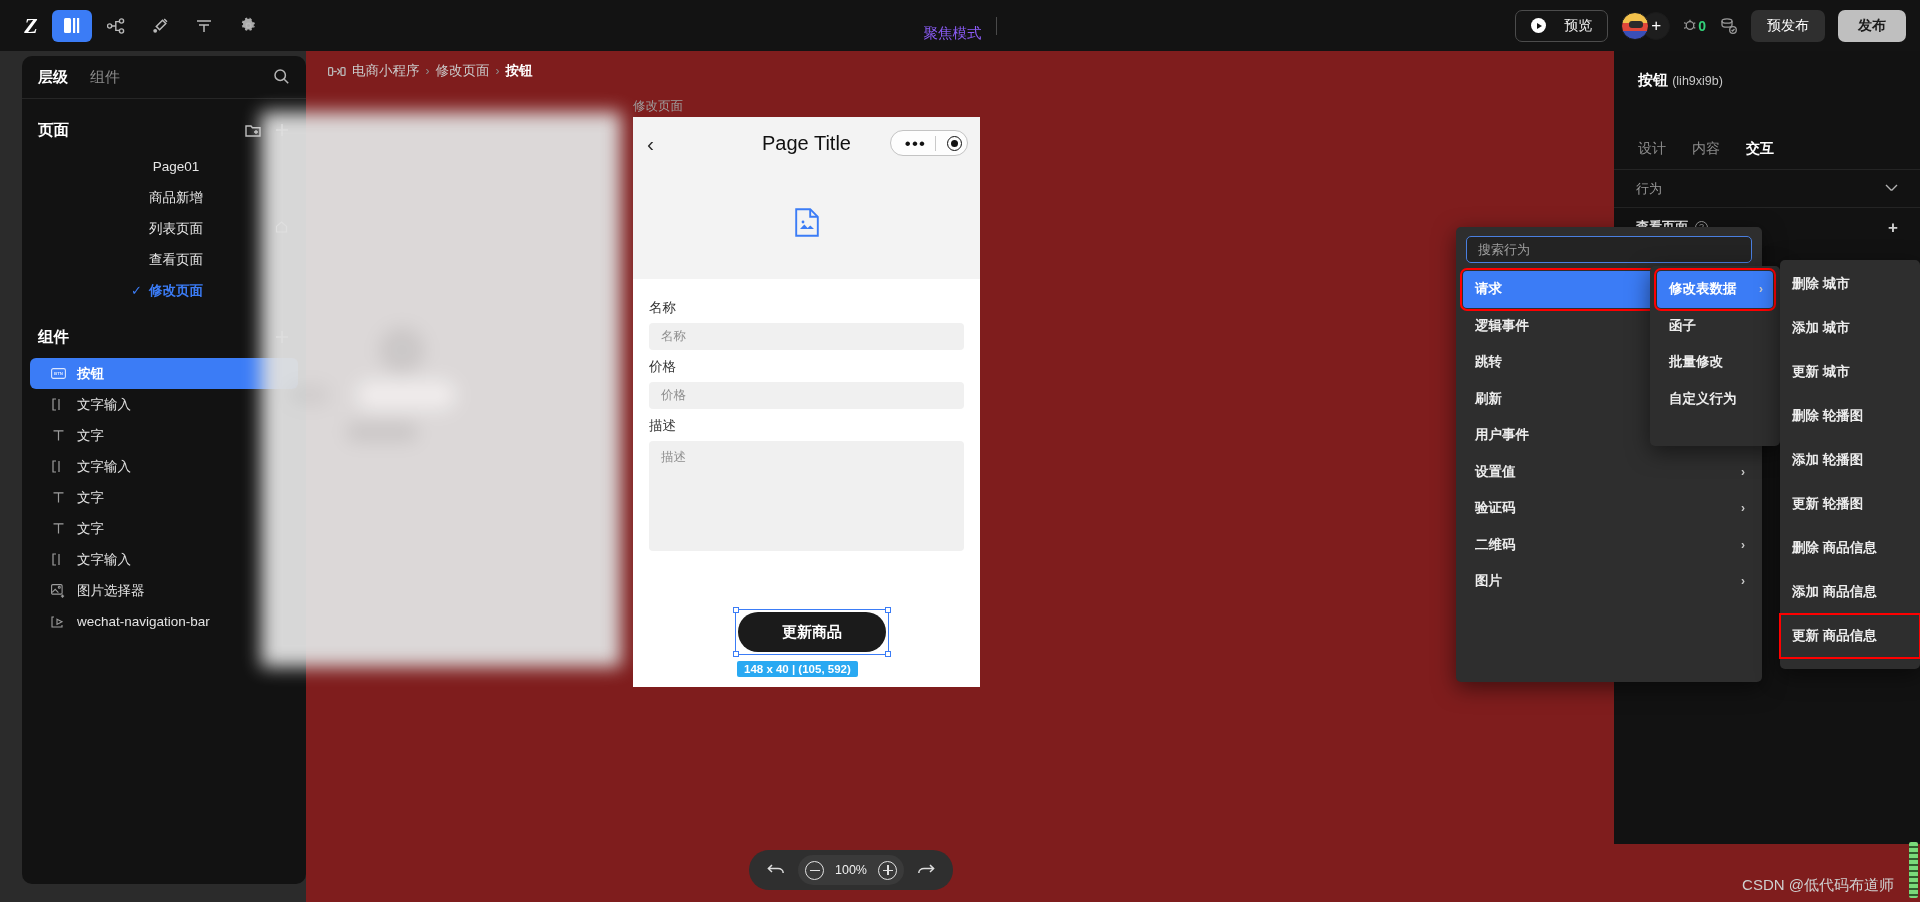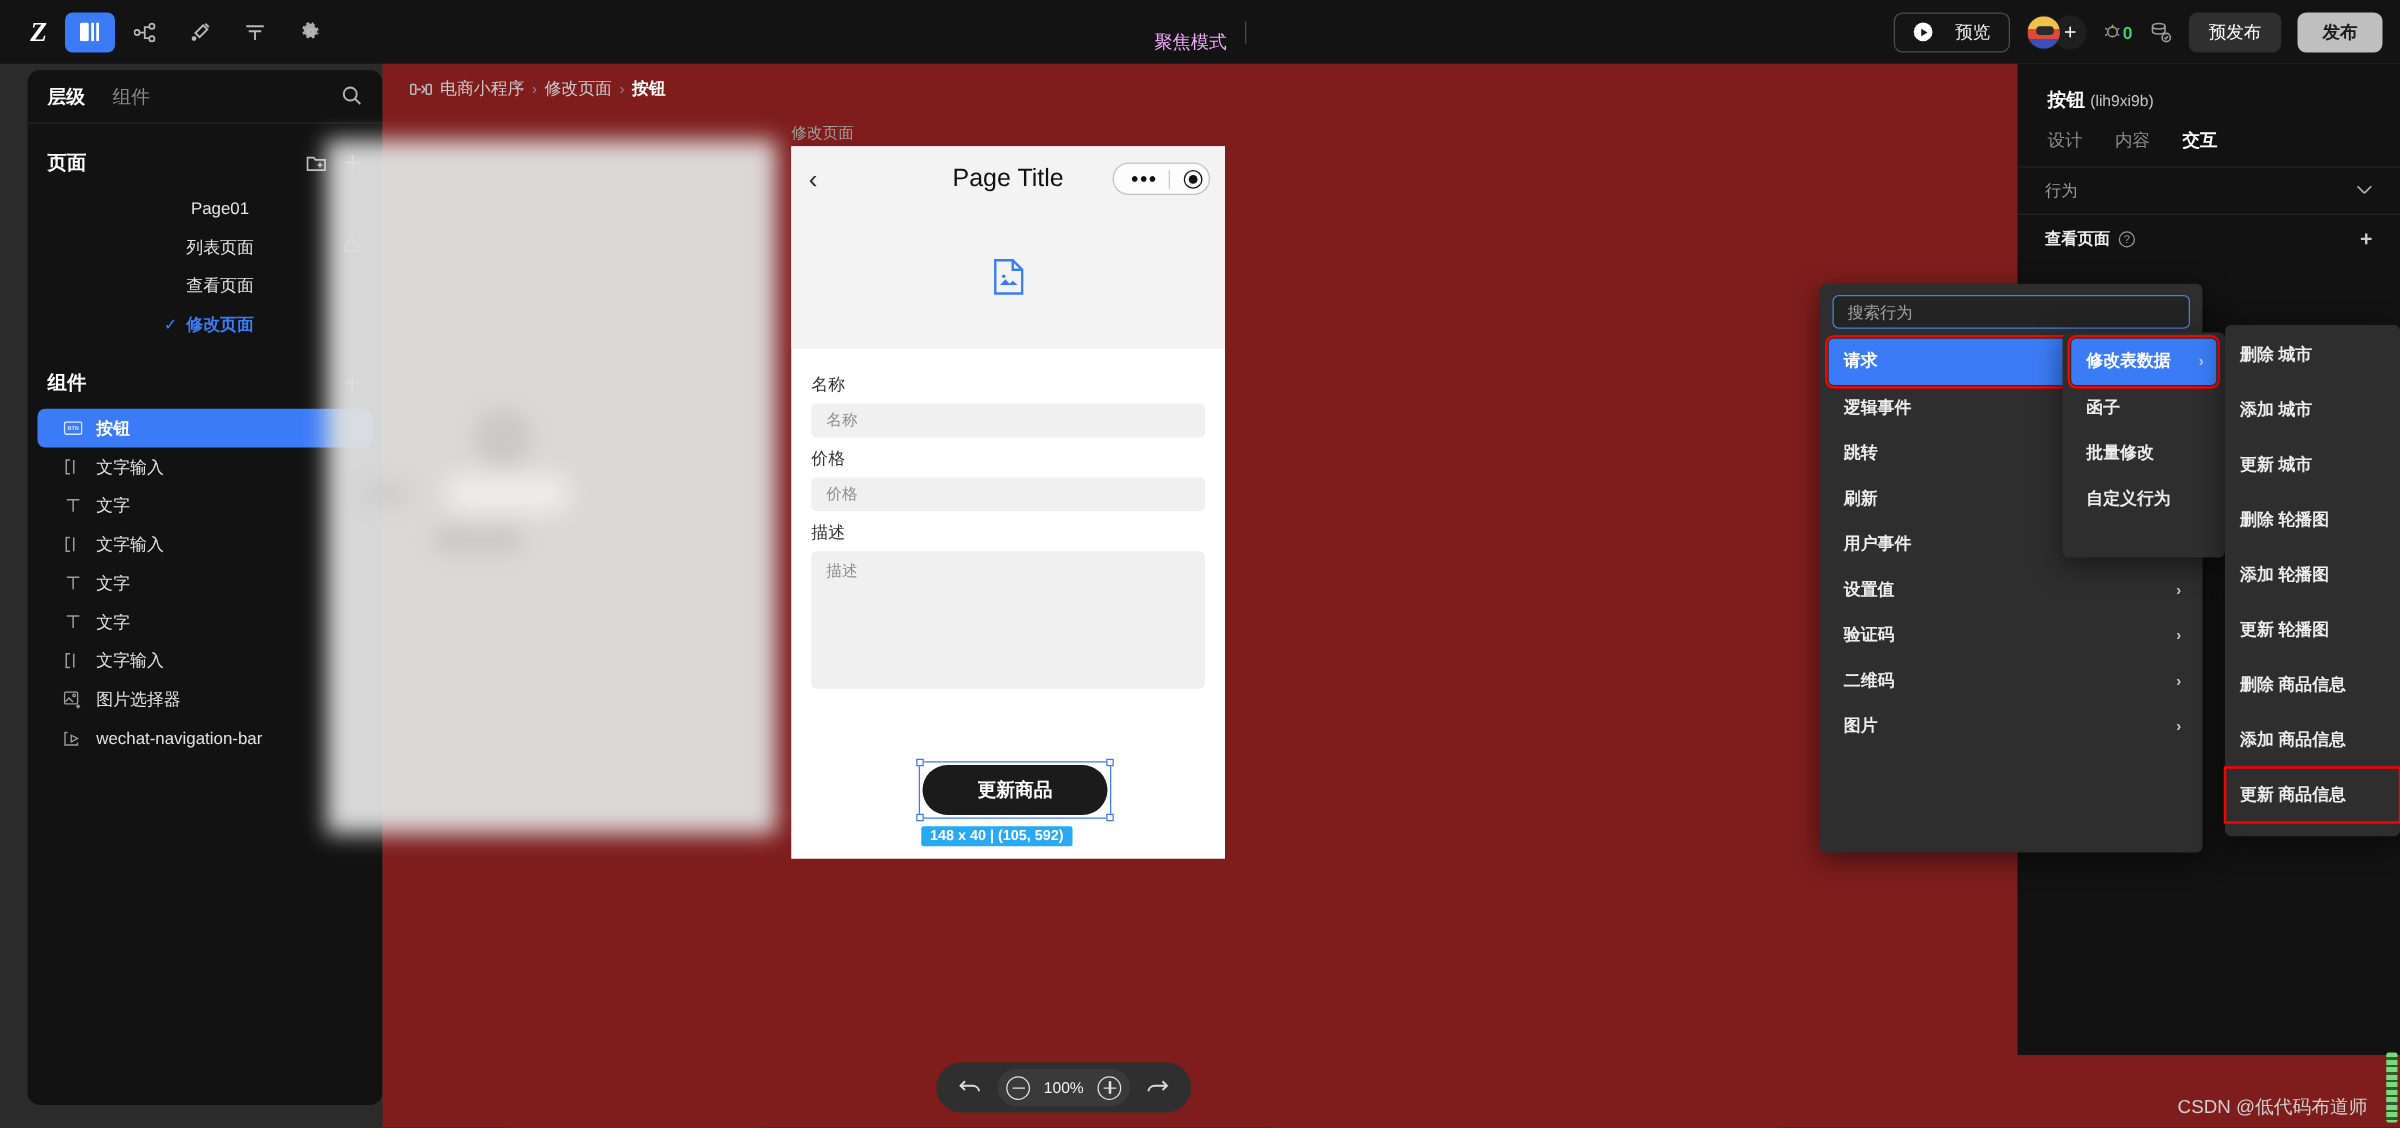--- a/index.html
+++ b/index.html
@@ -28,21 +28,21 @@
     color: #b9b9b9; cursor: pointer;
   }
   .tb-icon.active { background: #3b7cf6; color: #fff; }
   .tb-icon svg { display: block; }
 
   .tb-center {
     position: absolute; left: 0; right: 0; top: 0; height: 51px;
     display: flex; align-items: center; justify-content: center; gap: 14px;
     pointer-events: none;
   }
-  .focus-mode { color: #f0abfc; font-size: 14.5px; pointer-events: auto; cursor: pointer; margin-top: 15px; }
+  .focus-mode { color: #8b5cf6; font-size: 14.5px; pointer-events: auto; cursor: pointer; margin-top: 15px; }
   .focus-div { width: 1px; height: 18px; background: #4a4a4a; }
 
   .tb-right {
     position: absolute; right: 14px; top: 0; height: 51px;
     display: flex; align-items: center; gap: 13px;
   }
   .btn-preview {
     height: 32px; padding: 0 15px; border: 1px solid #4c4c4c; border-radius: 7px;
     background: #151515; color: #f1f1f1; font-size: 14px;
     display: flex; align-items: center; gap: 18px; cursor: pointer;
@@ -226,21 +226,21 @@
   
   .rpanel {
     position: absolute; right: 0; top: 51px; width: 306px; height: 793px;
     background: #121212;
   }
   .rp-title { padding: 20px 24px 0 24px; color: #fff; font-size: 15px; font-weight: 700; }
   .rp-title span.id { color: #c8c8c8; font-weight: 400; font-size: 12.5px; }
   .rp-tabs {
     display: flex; gap: 26px; padding: 14px 24px 11px 24px; border-bottom: 1px solid #242424;
   }
-  .rp-tab { color: #8c8c8c; font-size: 14px; cursor: pointer; }
+  .rp-tab { color: #8c8c8c; font-size: 14px; cursor: pointer; margin-top: 36px; }
   .rp-tab.active { color: #fff; font-weight: 700; }
   .rp-sec {
     height: 38px; display: flex; align-items: center; padding: 0 22px;
     color: #9a9a9a; font-size: 13px; border-bottom: 1px solid #242424;
   }
   .rp-sec .sp { flex: 1; }
   .rp-row {
     height: 38px; display: flex; align-items: center; padding: 0 22px; gap: 7px;
     color: #efefef; font-size: 13px; font-weight: 700;
   }
@@ -399,20 +399,24 @@
         <svg width="16" height="16" viewBox="0 0 16 16" fill="none" stroke="currentColor" stroke-width="1.5">
             <path d="M8 2v12M2 8h12"></path>
           </svg>
       </div>
     </div>
 
     <div>
       <div class="page-row">
         <span class="chk">✓</span>
         <span>Page01</span>
+      </div>
+      <div class="page-row">
+        <span class="chk">✓</span>
+        <span>商品新增</span>
       </div>
       <div class="page-row">
         <span class="chk">✓</span>
         <span>列表页面</span>
         <span class="home">
           <svg width="13" height="12" viewBox="0 0 13 12" fill="none" stroke="currentColor" stroke-width="1.2">
               <path d="M1.5 5.4L6.5 1l5 4.4V11h-10z"></path>
             </svg>
         </span>
       </div>

